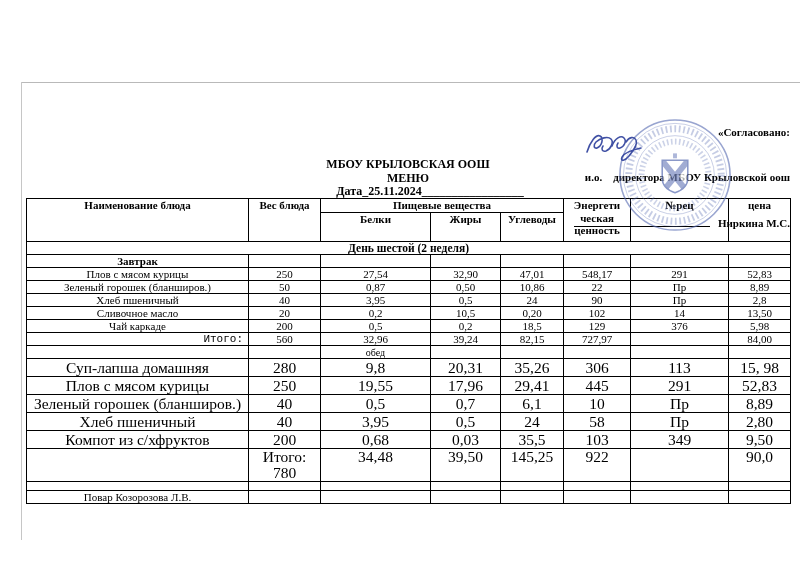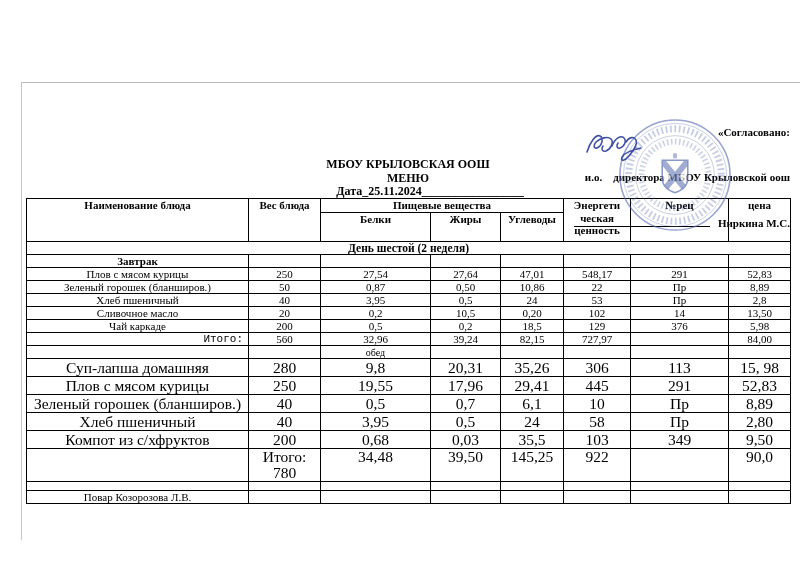--- a/index.html
+++ b/index.html
@@ -124,21 +124,21 @@
           <td></td>
         <td></td>
           <td></td>
         <td></td>
       </tr>
 
       <tr class="sm">
         <td>Плов с мясом курицы</td>
         <td>250</td>
         <td>27,54</td>
-        <td>27,64</td>
+        <td>32,90</td>
         <td>47,01</td>
         <td>548,17</td>
         <td>291</td>
         <td>52,83</td>
       </tr>
       <tr class="sm">
         <td>Зеленый горошек (бланширов.)</td>
         <td>50</td>
         <td>0,87</td>
         <td>0,50</td>
@@ -146,21 +146,21 @@
         <td>22</td>
         <td>Пр</td>
         <td>8,89</td>
       </tr>
       <tr class="sm">
         <td>Хлеб пшеничный</td>
         <td>40</td>
         <td>3,95</td>
         <td>0,5</td>
         <td>24</td>
-        <td>53</td>
+        <td>90</td>
         <td>Пр</td>
         <td>2,8</td>
       </tr>
       <tr class="sm">
         <td>Сливочное масло</td>
         <td>20</td>
         <td>0,2</td>
         <td>10,5</td>
         <td>0,20</td>
         <td>102</td>

